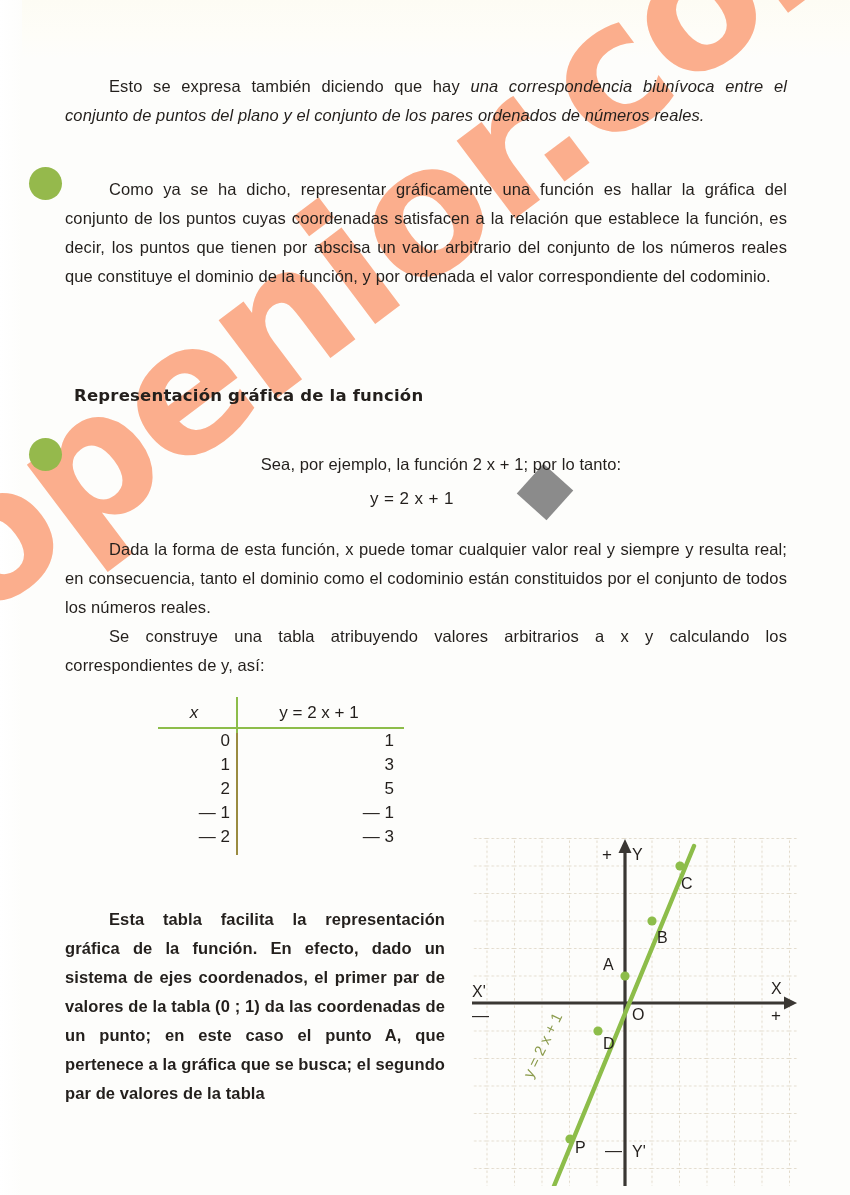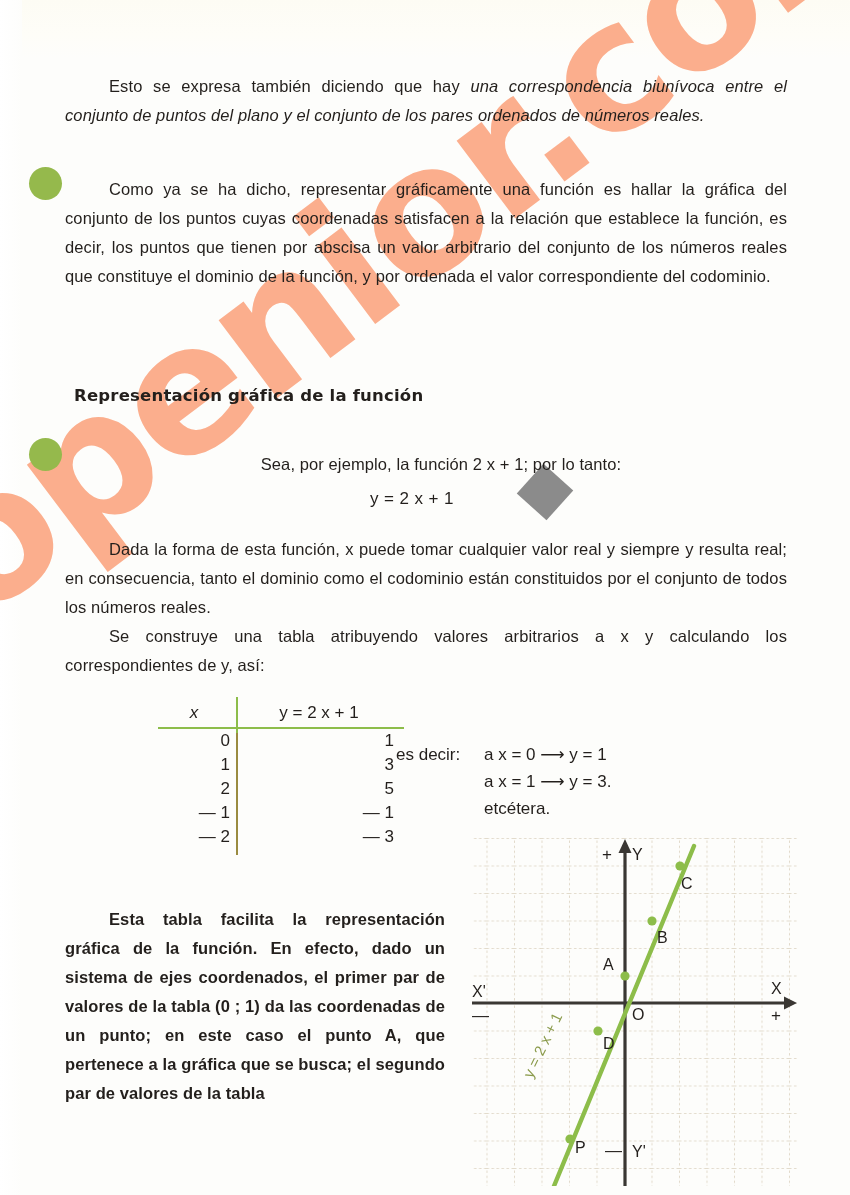--- a/index.html
+++ b/index.html
@@ -231,25 +231,20 @@
         <div class="cell-x">— 1</div>
         <div class="cell-y">— 1</div>
       </div>
       <div class="vt-row">
         <div class="cell-x">— 2</div>
         <div class="cell-y">— 3</div>
       </div>
     </div>
   </div>
 
-  <div id="es-decir" style="left:396px; top:741px;">
-    <div><span class="lbl">es decir:</span><span>a  x = 0 ⟶ y = 1</span></div>
-    <div><span class="pad"></span><span>a  x = 1 ⟶ y = 3.</span></div>
-    <div><span class="pad"></span><span>etcétera.</span></div>
-  </div>
 
   <div class="para" style="left:65px; top:905px; width:380px;font-weight:bold;">
     <span class="ind"></span><span>Esta tabla facilita la representación gráfica de la función. En efecto, dado un sistema de ejes coordenados, el primer par de valores de la tabla (0 ; 1) da las coordenadas de un punto; en este caso el punto A, que pertenece a la gráfica que se busca; el segundo par de valores de la tabla</span>
   </div>
 
   <div id="graph" style="left:472px; top:836px;">
     <svg width="325" height="350" viewBox="0 0 325 350">
       <defs>
         <pattern id="gridpat" width="27.5" height="27.5" patternUnits="userSpaceOnUse" x="14.5" y="2">
           <path d="M 27.5 0 L 0 0 0 27.5" fill="none" stroke="#c8b99d" stroke-width="1" stroke-dasharray="2.5 2.5"></path>

